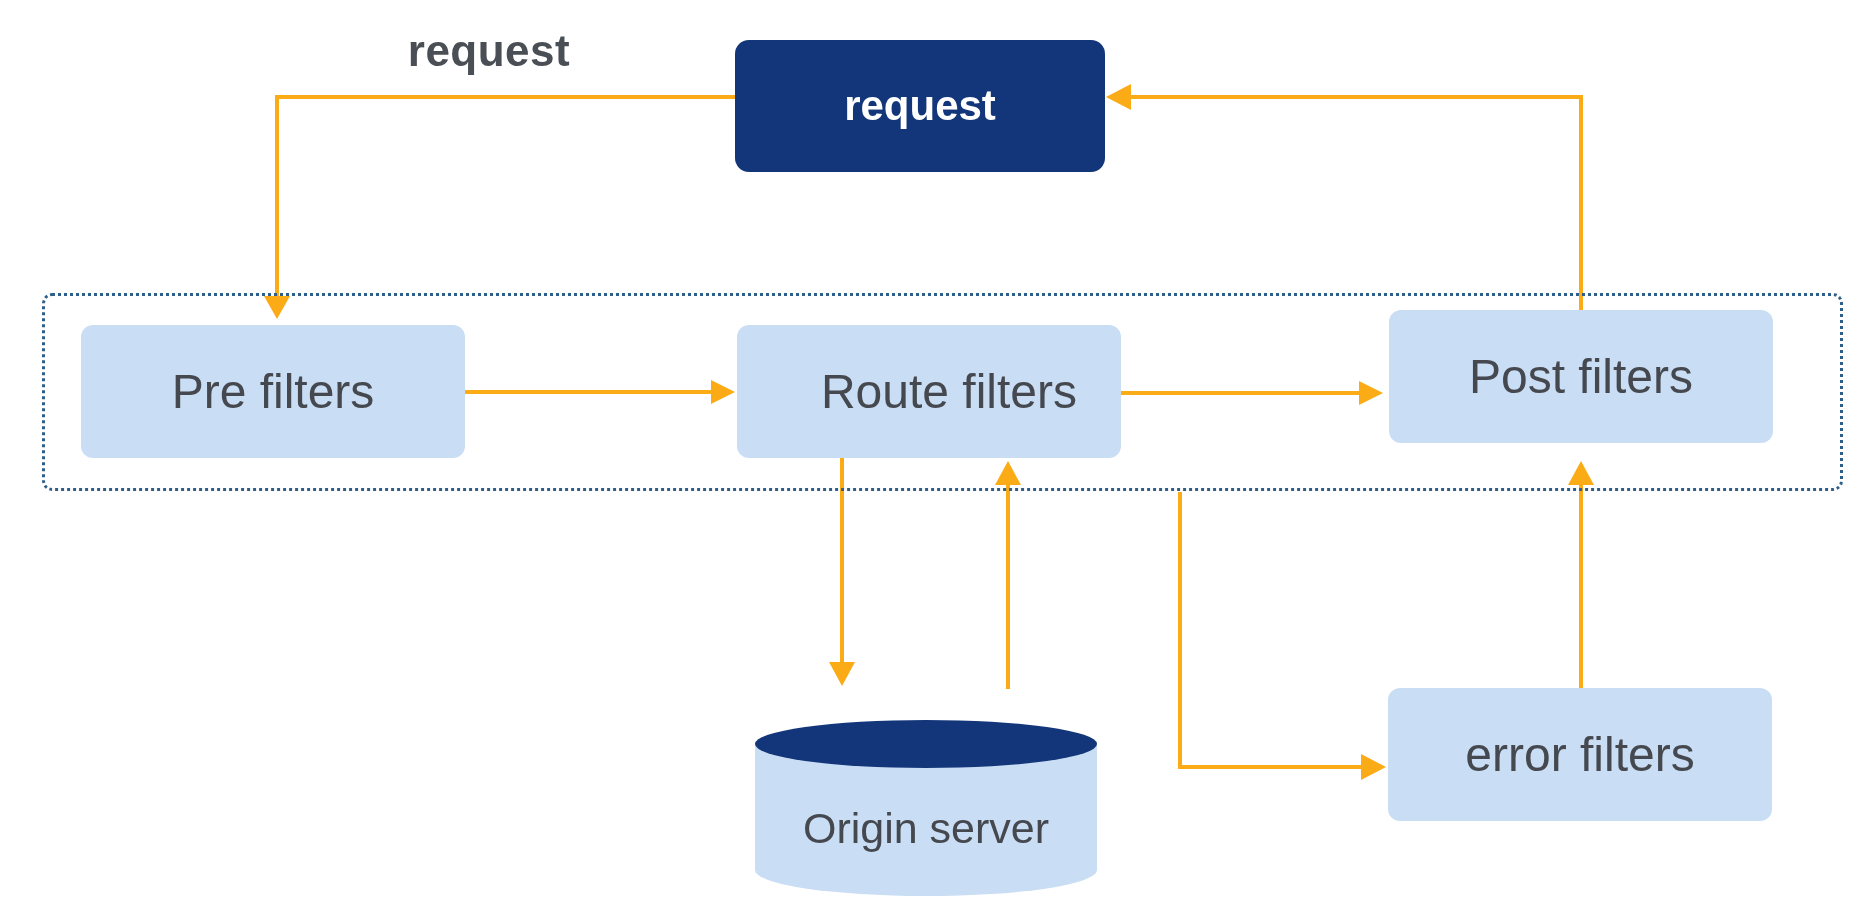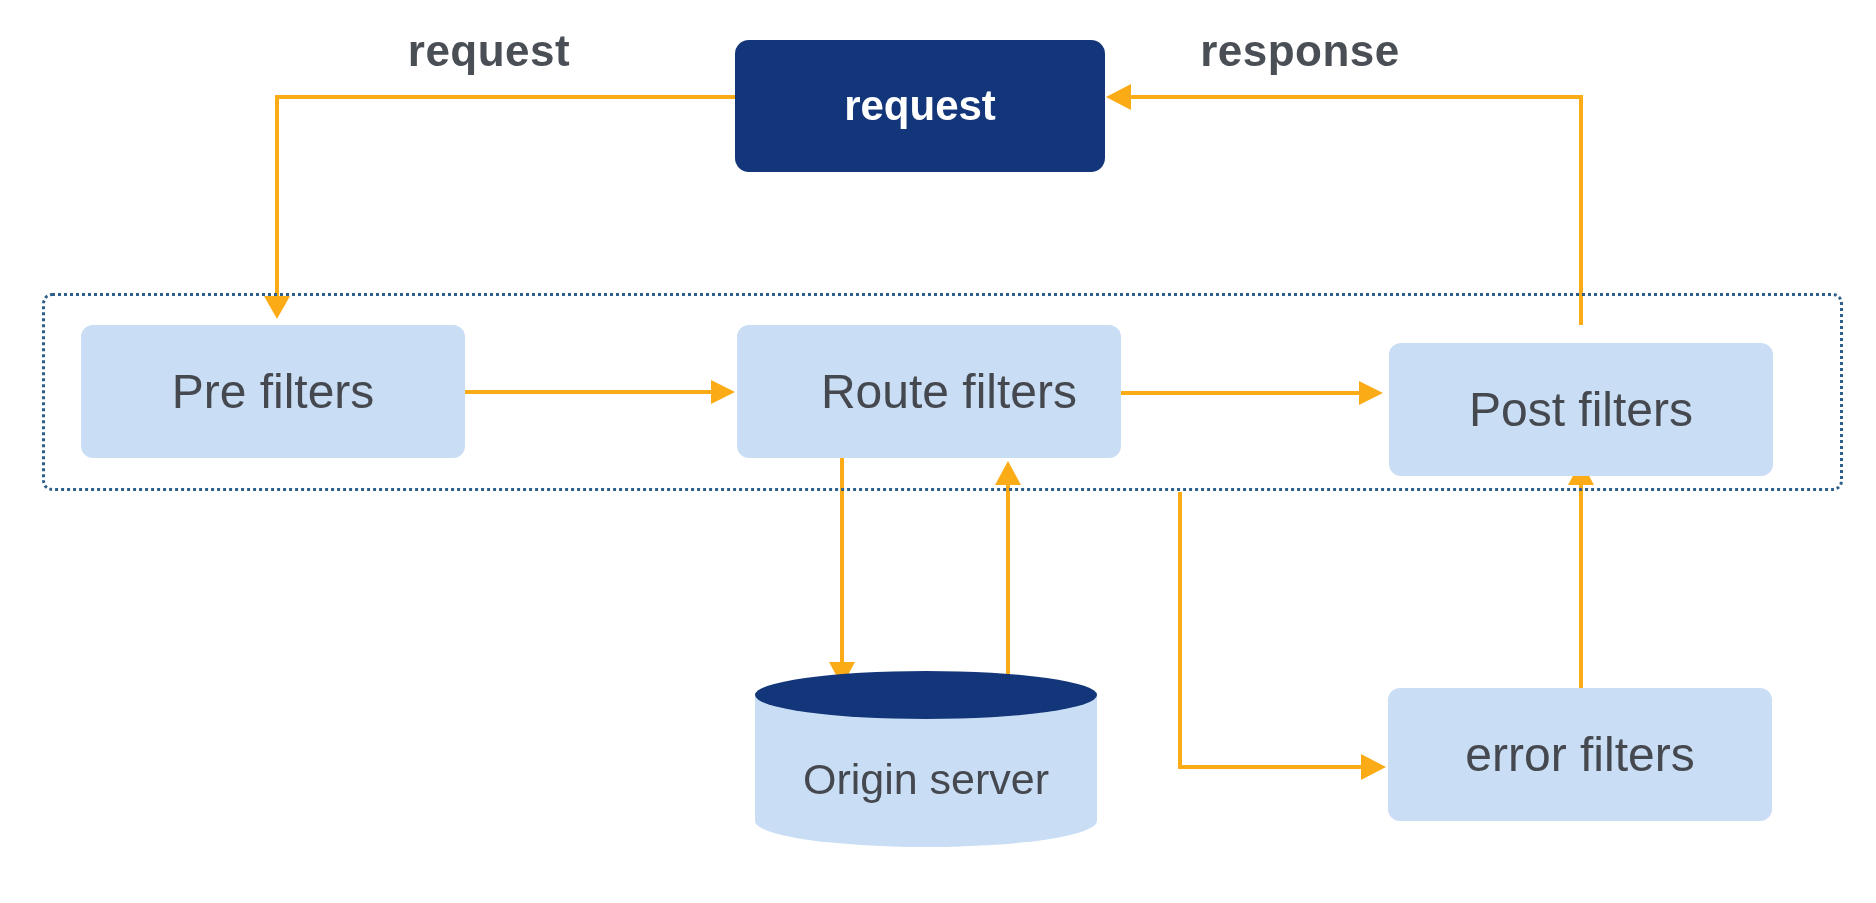--- a/index.html
+++ b/index.html
@@ -56,24 +56,24 @@
     border:3px dotted var(--container-border);
     border-radius:10px;
   }
   .blue-box{
     width:384px;height:133px;
     background:var(--box-blue);
     border-radius:12px;
   }
   .node-pre{left:81px;top:325px;}
   .node-route{left:737px;top:325px;padding-left:40px;}
-  .node-post{left:1389px;top:343px;}
+  .node-post{left:1389px;top:310px;}
   .node-error{left:1388px;top:688px;border-radius:12px;}
 
-  .cylinder{position:absolute;left:755px;top:671px;width:342px;height:176px;}
+  .cylinder{position:absolute;left:755px;top:720px;width:342px;height:176px;}
   .cyl-body{
     position:absolute;left:0;top:24px;width:342px;height:152px;
     background:var(--box-blue);
     border-radius:0 0 171px 171px / 0 0 26px 26px;
   }
   .cyl-top{
     position:absolute;left:0;top:0;width:342px;height:48px;
     background:var(--navy);
     border-radius:50%;
   }
@@ -109,21 +109,20 @@
     <polygon class="arrowhead" points="1131,84 1131,110 1106,97"></polygon>
 
     <polyline class="edge" points="1180,492 1180,767 1363,767"></polyline>
     <polygon class="arrowhead" points="1361,754 1361,780 1386,767"></polygon>
 
     <polyline class="edge" points="1581,701 1581,483"></polyline>
     <polygon class="arrowhead" points="1568,485 1594,485 1581,461"></polygon>
   </svg>
 
   <div class="edge-label label-request">request</div>
-  <div class="edge-label label-response">response</div>
 
   <div class="node node-request">request</div>
 
   <div class="filters-container"></div>
 
   <div class="node blue-box node-pre">Pre filters</div>
   <div class="node blue-box node-route">Route filters</div>
   <div class="node blue-box node-post">Post filters</div>
 
   <div class="cylinder">

